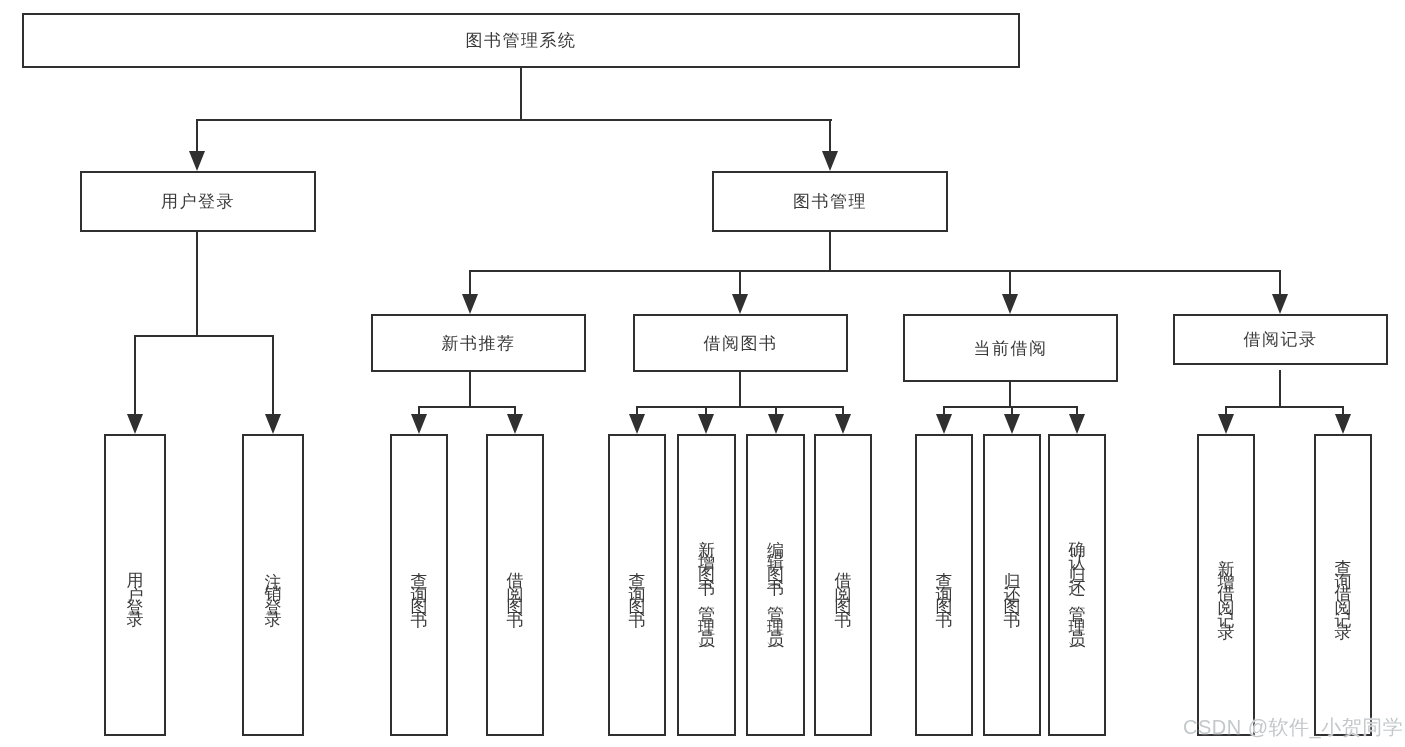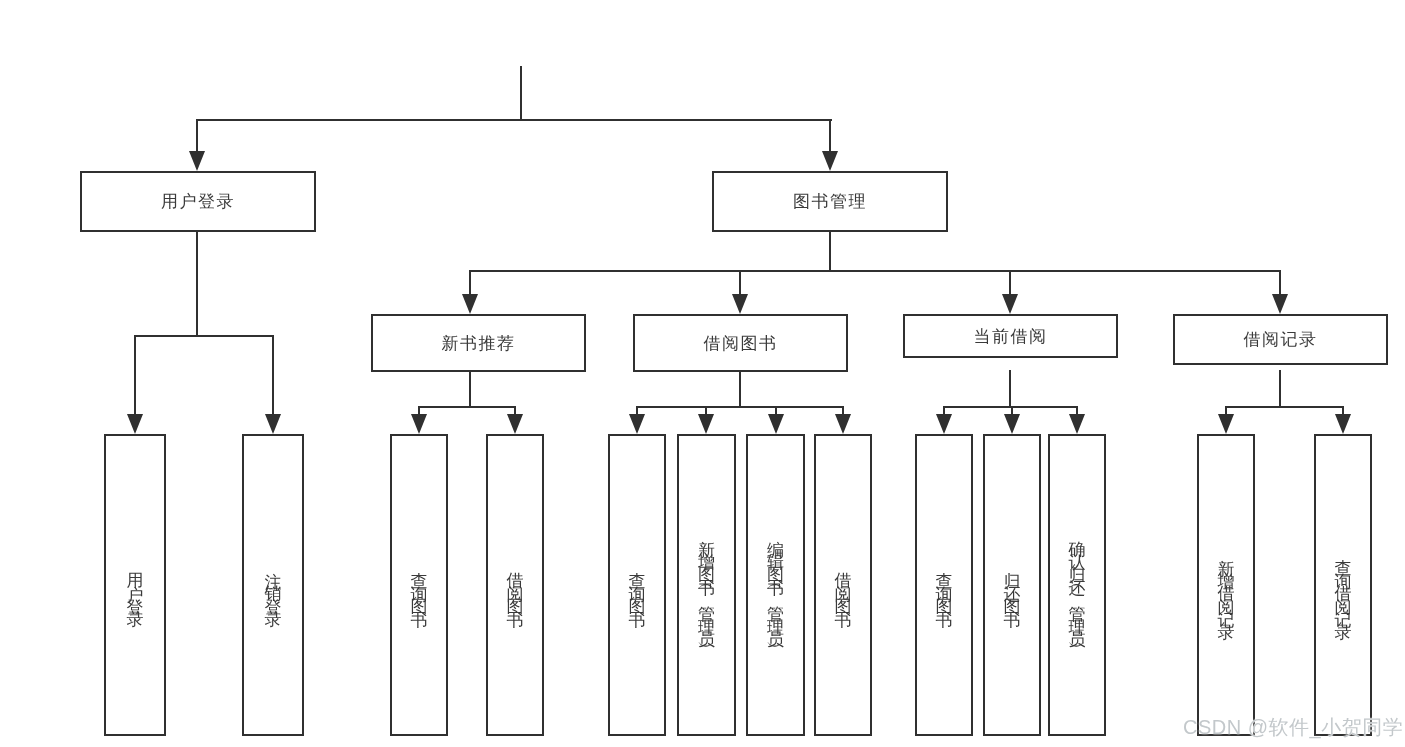--- a/index.html
+++ b/index.html
@@ -16,20 +16,23 @@
          border-top:20px solid var(--line,#303030);}
   .watermark{position:absolute;left:1183px;top:714px;z-index:5;
              color:var(--watermark,#c3c8cb);font-size:20px;letter-spacing:0.5px;
              text-shadow:0 0 2px #ffffff,0 0 1px #ffffff;}
 </style>
 </head>
 <body>
 
 <div class="canvas">
 
+  <div class="node" style="left:22px;top:13px;width:998px;height:55px;">
+    <span>图书管理系统</span>
+  </div>
 
   <div>
     <div class="lv" style="left:520px;top:66px;height:55px;"></div>
     <div class="lh" style="left:196px;top:119px;width:636px;"></div>
     <div class="lv" style="left:196px;top:119px;height:34px;"></div>
     <div class="arrow" style="left:189px;top:151px;"></div>
     <div class="lv" style="left:829px;top:119px;height:34px;"></div>
     <div class="arrow" style="left:822px;top:151px;"></div>
   </div>
 
@@ -61,21 +64,21 @@
     <div class="lv" style="left:1279px;top:270px;height:26px;"></div>
     <div class="arrow" style="left:1272px;top:294px;"></div>
   </div>
 
   <div class="node" style="left:363px;top:314px;width:215px;height:58px;margin-left:8px;">
     <span>新书推荐</span>
   </div>
   <div class="node" style="left:633px;top:314px;width:215px;height:58px;">
     <span>借阅图书</span>
   </div>
-  <div class="node" style="left:903px;top:314px;width:215px;height:44px;">
+  <div class="node" style="left:903px;top:314px;width:215px;height:68px;">
     <span>当前借阅</span>
   </div>
   <div class="node" style="left:1173px;top:314px;width:215px;height:51px;">
     <span>借阅记录</span>
   </div>
 
   <div>
     <div class="lv" style="left:469px;top:370px;height:38px;"></div>
     <div class="lh" style="left:418px;top:406px;width:98px;"></div>
     <div class="lv" style="left:418px;top:406px;height:10px;"></div>

